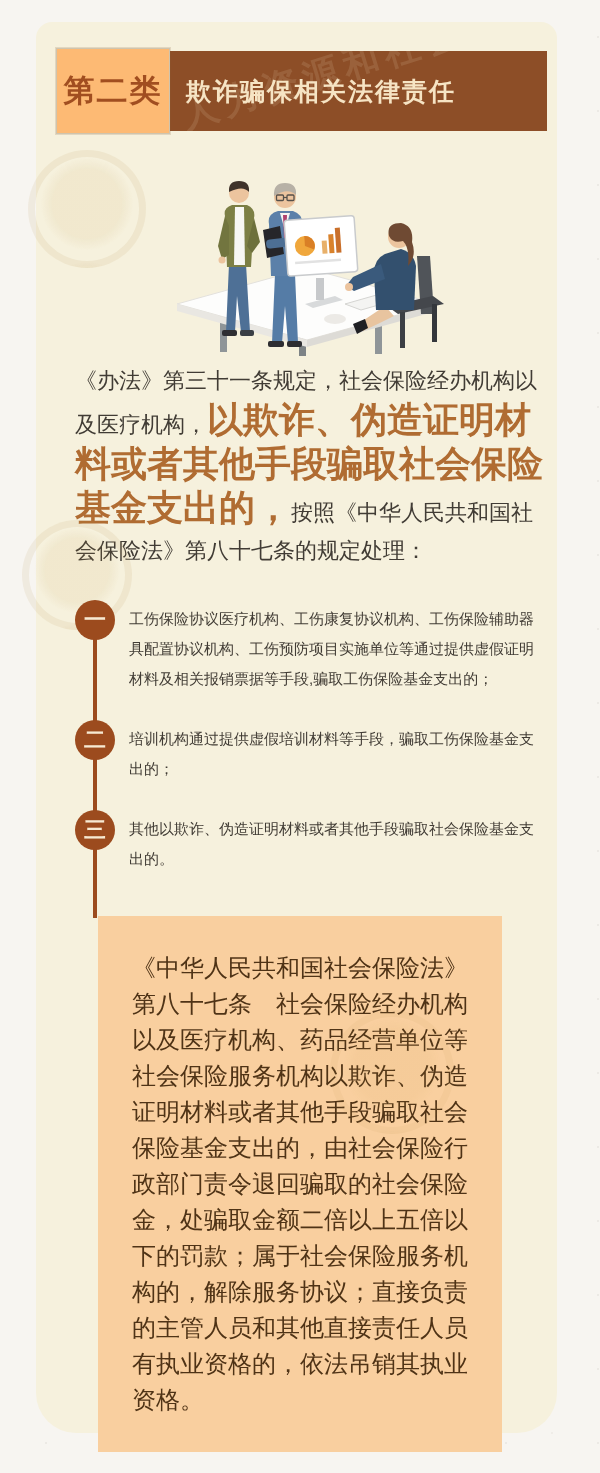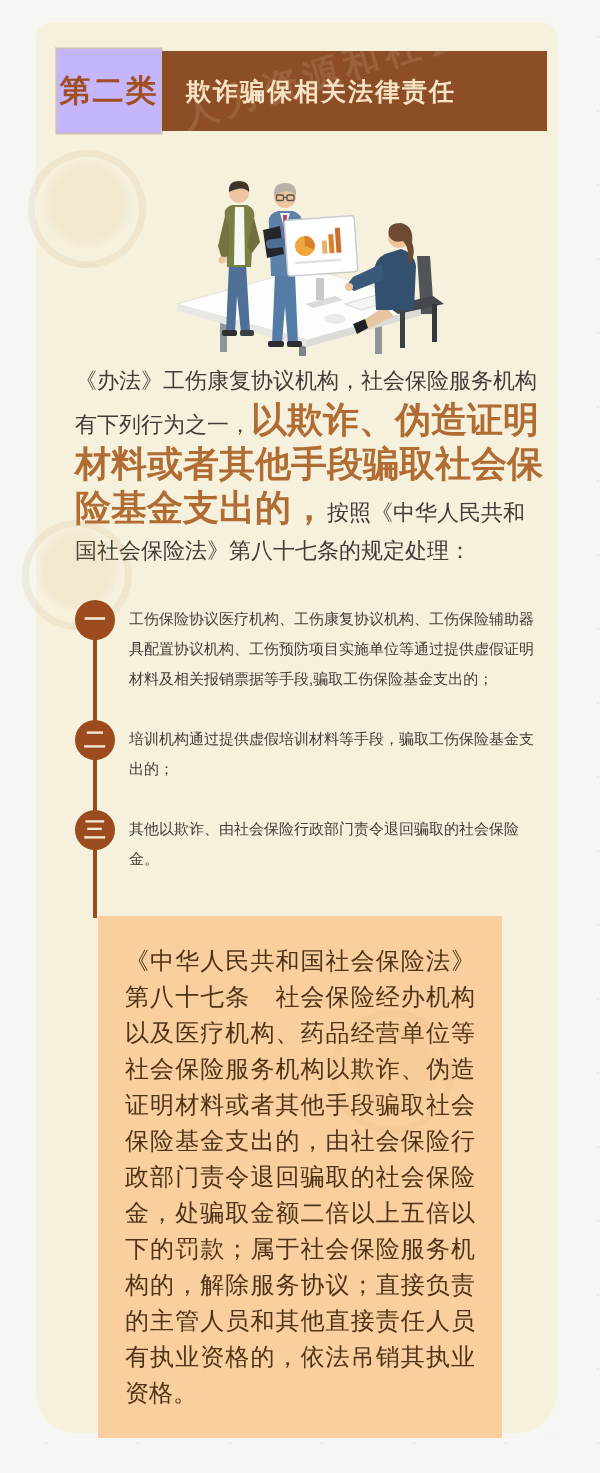--- a/index.html
+++ b/index.html
@@ -55,22 +55,22 @@
   }
   .band-watermark{
     position:absolute; right:-6px; top:-14px;
     font-size:36px; font-weight:bold;
     color:#f6e4c4; opacity:0.13;
     transform:rotate(-17deg);
     white-space:nowrap; letter-spacing:6px;
     pointer-events:none;
   }
   .badge{
-    position:absolute; left:20px; top:0; width:106px; height:86px;
-    background:#c4b5fd;
+    position:absolute; left:20px; top:0; width:114px; height:86px;
+    background:#fdba74;
     border:1px solid #cfc4ad;
     box-shadow:0 0 0 1px rgba(140,100,60,0.18);
     box-sizing:border-box;
     display:flex; align-items:center; justify-content:center;
   }
   .badge span{
     font-size:31px; font-weight:bold; color:#a14e20; letter-spacing:2px;
   }
 
   
@@ -109,21 +109,21 @@
 
   
   .law-box{
     width:404px;
     margin:42px 0 0 62px;
     background:#f9cf9f;
     padding:26px 26px;
     box-sizing:border-box;
   }
   .law-box p{
-    margin:1px;
+    margin:8px;
     font-family:Liberation Serif, serif;
     font-size:24px; line-height:36px;
     color:#4f3316;
     text-align:justify;
   }
 </style>
 </head>
 <body>
 
 <div class="page">
@@ -209,41 +209,41 @@
           <path d="M268,108 Q257,113 257,127 L259,164 L297,164 L299,120 Q297,107 284,103 Z" fill="#33506e"></path>
           <path d="M264,118 L236,131 L229,140 L237,145 L268,133 Z" fill="#3a5a7c"></path>
           <circle cx="232" cy="141" r="4" fill="#ecc49e"></circle>
           <circle cx="282" cy="91" r="11" fill="#ecc49e"></circle>
           <path d="M272,90 Q269,77 284,77 Q297,80 295,96 Q300,110 291,120 Q293,102 286,95 Q276,98 272,90 Z" fill="#6f4a33"></path>
         </g>
       </svg>
     </div>
 
     <p class="intro">
-      <span class="intro-normal">《办法》工伤康复协议机构，社会保险服务机构有下列行为之一，</span><span class="intro-em">以欺诈、伪造证明材料或者其他手段骗取社会保险基金支出的，</span><span class="intro-normal">按照《中华人民共和国社会保险法》第八十七条的规定处理：</span>
+      <span class="intro-normal">《办法》第三十一条规定，社会保险经办机构以及医疗机构，</span><span class="intro-em">以欺诈、伪造证明材料或者其他手段骗取社会保险基金支出的，</span><span class="intro-normal">按照《中华人民共和国社会保险法》第八十七条的规定处理：</span>
     </p>
 
     <div class="list">
       <div class="item">
         <div class="marker">
           <span>一</span>
         </div>
         <div class="item-text">工伤保险协议医疗机构、工伤康复协议机构、工伤保险辅助器具配置协议机构、工伤预防项目实施单位等通过提供虚假证明材料及相关报销票据等手段,骗取工伤保险基金支出的；</div>
       </div>
       <div class="item">
         <div class="marker">
           <span>二</span>
         </div>
         <div class="item-text">培训机构通过提供虚假培训材料等手段，骗取工伤保险基金支出的；</div>
       </div>
       <div class="item">
         <div class="marker">
           <span>三</span>
         </div>
-        <div class="item-text">其他以欺诈、由社会保险行政部门责令退回骗取的社会保险金。</div>
+        <div class="item-text">其他以欺诈、伪造证明材料或者其他手段骗取社会保险基金支出的。</div>
       </div>
     </div>
 
     <div class="law-box">
       <p>《中华人民共和国社会保险法》第八十七条　社会保险经办机构以及医疗机构、药品经营单位等社会保险服务机构以欺诈、伪造证明材料或者其他手段骗取社会保险基金支出的，由社会保险行政部门责令退回骗取的社会保险金，处骗取金额二倍以上五倍以下的罚款；属于社会保险服务机构的，解除服务协议；直接负责的主管人员和其他直接责任人员有执业资格的，依法吊销其执业资格。</p>
     </div>
 
   </div>
 
   <div class="emblem e1"></div>

